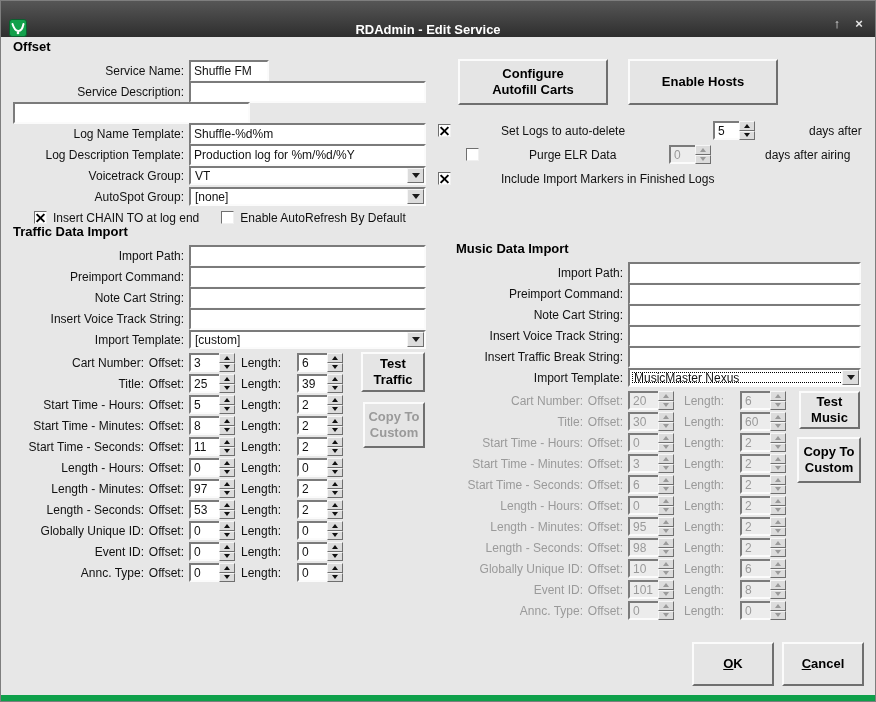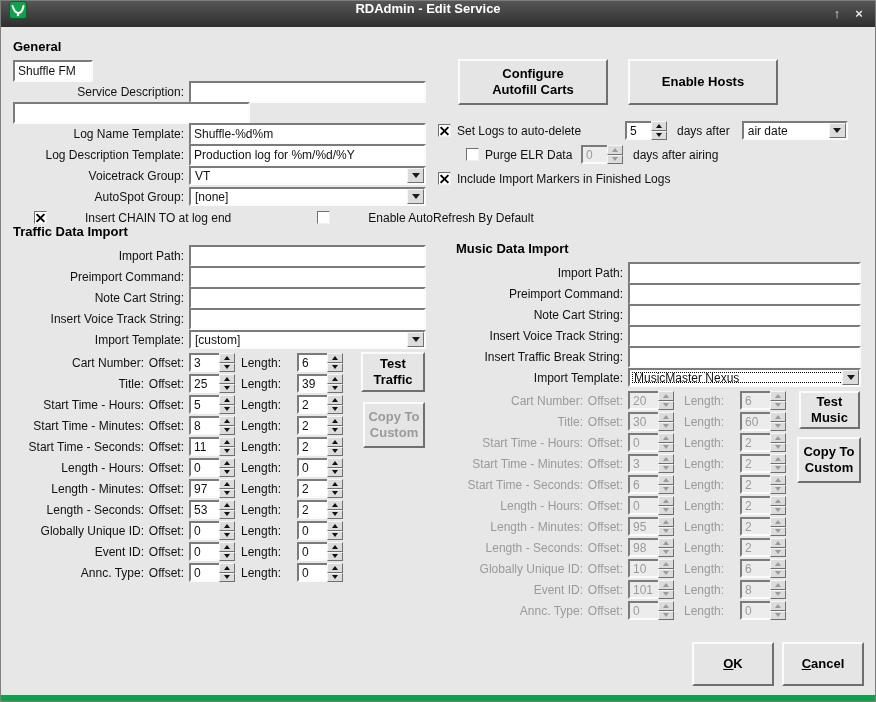--- a/index.html
+++ b/index.html
@@ -1,22 +1,22 @@
 <!DOCTYPE html>
 <html><head>
 <meta charset="utf-8">
 <style>
   *{box-sizing:border-box;margin:0;padding:0;}
   html,body{margin:0;padding:0;background:#bdbdbd;}
   .window{position:relative;width:876px;height:702px;background:#e7e7e7;border:1px solid #7e7e7e;
           font-family:"Liberation Sans",sans-serif;font-size:12px;color:#111;overflow:hidden;}
 
   
-  .titlebar{position:absolute;top:0;left:0;right:0;height:26px;background:linear-gradient(#565656,#2e2e2e);
-            display:flex;align-items:flex-start;gap:6px;padding:0 8px;}
+  .titlebar{position:absolute;top:0;left:0;right:0;height:36px;background:linear-gradient(#565656,#2e2e2e);
+            display:flex;align-items:flex-end;gap:6px;padding:0 8px;}
   .logo{display:flex;flex:none;}
   .title{flex:1;text-align:center;color:#fff;font-weight:bold;font-size:13px;}
   .tb-btn{color:#e6e6e6;font-size:13px;font-weight:bold;width:16px;text-align:center;line-height:26px;cursor:default;}
 
   
   .heading{font-weight:bold;font-size:13px;color:#000;margin-bottom:7px;}
   .frow{display:flex;align-items:center;height:19px;margin-bottom:2px;}
   .flabel{width:176px;text-align:right;padding-right:5px;flex:none;white-space:nowrap;}
   .tinput{height:22px;width:237px;border:2px solid;border-color:#7b7b7b #fbfbfb #fbfbfb #7b7b7b;background:#fff;
           padding:8px 3px;font:12px "Liberation Sans",sans-serif;color:#111;outline:none;}
@@ -56,26 +56,26 @@
   .btn{background:#e5e5e5;border:2px solid;border-color:#fbfbfb #6f6f6f #6f6f6f #fbfbfb;color:#000;font-weight:bold;
        font-size:13px;font-family:"Liberation Sans",sans-serif;text-align:center;white-space:pre-line;line-height:1.25;
        display:flex;align-items:center;justify-content:center;cursor:default;}
   .btn.disabled{color:#9a9a9a;}
   .btn.big{width:150px;height:46px;}
   .mnemonic{display:block;}
   .mnemonic::first-letter{text-decoration:underline;}
 
   
   #general{position:absolute;left:12px;top:38px;width:430px;}
-  .cbrow{display:flex;align-items:center;height:19px;margin-top:2px;margin-left:21px;gap:32px;}
+  .cbrow{display:flex;align-items:center;height:19px;margin-top:2px;margin-left:21px;}
   .cbrow .gap{width:22px;flex:none;}
 
   #options{position:absolute;left:437px;top:58px;width:427px;}
   .bigbtns{display:flex;gap:20px;margin-left:20px;}
-  .optrow{display:flex;align-items:center;height:21px;margin-top:3px;}
+  .optrow{display:flex;align-items:center;height:21px;margin-top:3px;gap:44px;}
   .optrow.first{margin-top:15px;}
   .optrow.indent{margin-left:28px;align-items:center;}
   .lbl-autodel{width:168px;flex:none;}
   .lbl-purge{width:96px;flex:none;}
   .suffix{margin-left:10px;white-space:nowrap;}
 
   #traffic{position:absolute;left:12px;top:223px;width:413px;}
   #music{position:absolute;left:455px;top:240px;width:409px;}
   #music .flabel{width:172px;}
   #music .tinput,#music .combo{width:233px;}
@@ -113,23 +113,24 @@
         <path d="M3.5 5 q2 6.5 5.5 7 q4 .5 5.5 -7" fill="none" stroke="#fff" stroke-width="2" stroke-linecap="round"></path>
         <circle cx="9" cy="14" r="1.3" fill="#fff"></circle>
       </svg>
     </span>
     <span class="title">RDAdmin - Edit Service</span>
     <span class="tb-btn">↑</span>
     <span class="tb-btn">×</span>
   </div>
 
   <div id="general">
-    <div class="heading">General</div>
-
-    <div class="frow">
+    <div class="heading">Offset</div>
+
+    <div class="frow">
+      <label class="flabel">Service Name:</label>
       <input class="tinput w80" value="Shuffle FM" style="">
     </div>
     <div class="frow">
       <label class="flabel">Service Description:</label>
       <input class="tinput" value="" style="">
     </div>
     <div class="frow">
       <input class="tinput" value="" style="">
     </div>
     <div class="frow">

